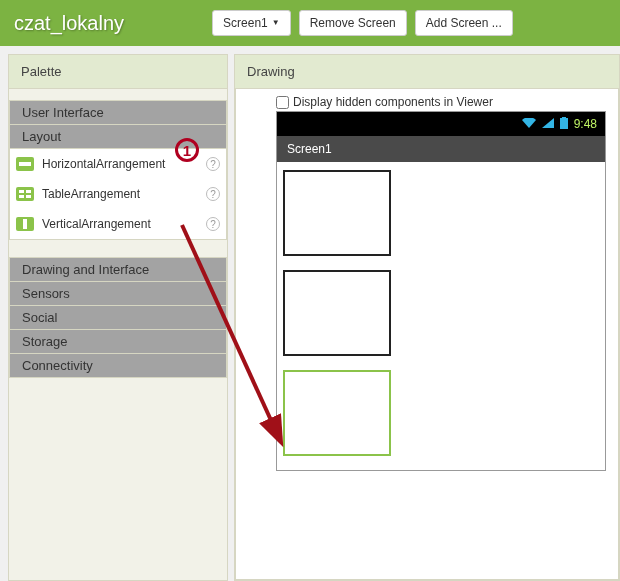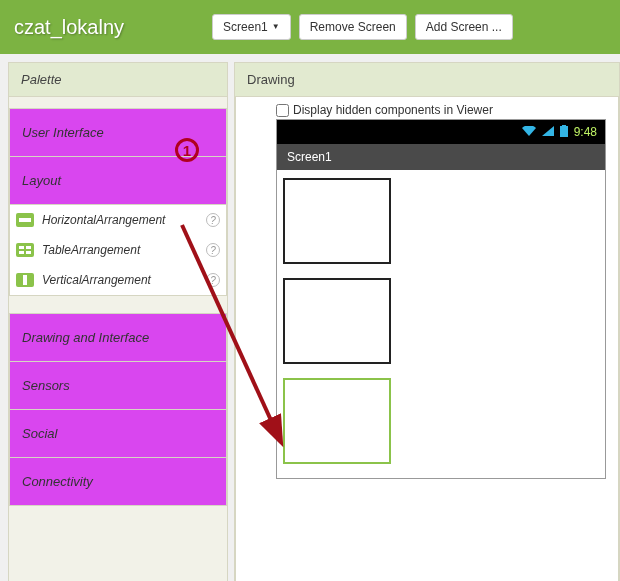--- a/index.html
+++ b/index.html
@@ -1,25 +1,25 @@
 <!DOCTYPE html>
 <html><head>
 <meta charset="utf-8">
 <style>
   * { box-sizing: border-box; margin: 0; padding: 0; }
   body { font-family: Arial, Helvetica, sans-serif; font-size: 13px; background: #f0f0f0; width: 620px; height: 581px; overflow: hidden; }
-  .topbar { background: #7cb342; height: 54px; display: flex; align-items: center; padding: 12px 14px; gap: 8px; }
+  .topbar { background: #7cb342; height: 46px; display: flex; align-items: center; padding: 12px 14px; gap: 8px; }
   .project-title { color: #fff; font-size: 20px; text-shadow: 1px 1px 2px rgba(0,0,0,0.3); margin-right: 80px; }
   .btn { background: #fff; border: 1px solid #ccc; border-radius: 3px; padding: 5px 10px; font-size: 12px; color: #333; cursor: pointer; display: inline-flex; align-items: center; gap: 4px; }
   .btn .caret { font-size: 8px; line-height: 1; }
   .workspace { display: flex; gap: 6px; padding: 8px 0 0 8px; height: calc(581px - 46px); }
   .panel { background: #f2f2e8; border: 1px solid #d6d6c2; }
   .panel-header { background: #e2ead0; border-bottom: 1px solid #d6d6c2; padding: 9px 12px; font-size: 13px; color: #444; }
-  .palette { width: 220px; display: flex; flex-direction: column; font-style: italic; }
-  .pal-section { background: #d946ef; border: 1px solid #d6d6c2; margin: -1px 0 0 0; padding: 16px 12px; font-size: 13px; color: #333; cursor: pointer; }
+  .palette { width: 220px; display: flex; flex-direction: column; }
+  .pal-section { background: #a3a3a3; border: 1px solid #d6d6c2; margin: -1px 0 0 0; padding: 4px 12px; font-size: 13px; color: #333; cursor: pointer; }
   .pal-items { background: #fff; border: 1px solid #d6d6c2; margin-top: -1px; }
   .pal-item { display: flex; align-items: flex-end; padding: 8px 6px; gap: 8px; font-size: 12px; color: #333; cursor: grab; position: relative; }
   .pal-item .glyph { width: 18px; height: 14px; background: #8bc34a; border-radius: 2px; position: relative; flex-shrink: 0; }
   .pal-item .glyph.horiz::after { content:""; position:absolute; left:3px; right:3px; top:5px; height:4px; background:#fff; }
   .pal-item .glyph.table::before { content:""; position:absolute; left:3px; top:3px; width:5px; height:3px; background:#fff; box-shadow: 7px 0 #fff, 0 5px #fff, 7px 5px #fff; }
   .pal-item .glyph.vert::after { content:""; position:absolute; top:2px; bottom:2px; left:7px; width:4px; background:#fff; }
   .pal-item .help { margin-left: auto; width: 14px; height: 14px; border: 1px solid #bbb; border-radius: 50%; color: #999; font-size: 10px; display:flex; align-items:center; justify-content:center; flex-shrink: 0; }
   .viewer { flex: 1; display: flex; flex-direction: column; }
   .viewer-body { background: #fff; border: 1px solid #d6d6c2; border-top: none; flex: 1; padding: 6px 0 0 40px; position: relative; overflow: hidden; }
   .hidden-toggle { display: flex; align-items: center; gap: 4px; font-size: 12px; color: #333; margin-bottom: 2px; }
@@ -73,20 +73,21 @@
         <span>VerticalArrangement</span>
         <span class="help">?</span>
       </div>
     </div>
 
     <div style="height:18px"></div>
 
     <div class="pal-section">Drawing and Interface</div>
     <div class="pal-section">Sensors</div>
     <div class="pal-section">Social</div>
+    <div class="pal-section">Storage</div>
     <div class="pal-section">Connectivity</div>
   </div>
 
   <div class="panel viewer">
     <div class="panel-header">Drawing</div>
     <div class="viewer-body">
       <label class="hidden-toggle">
         <input type="checkbox" style="">
         <span>Display hidden components in Viewer</span>
       </label>

